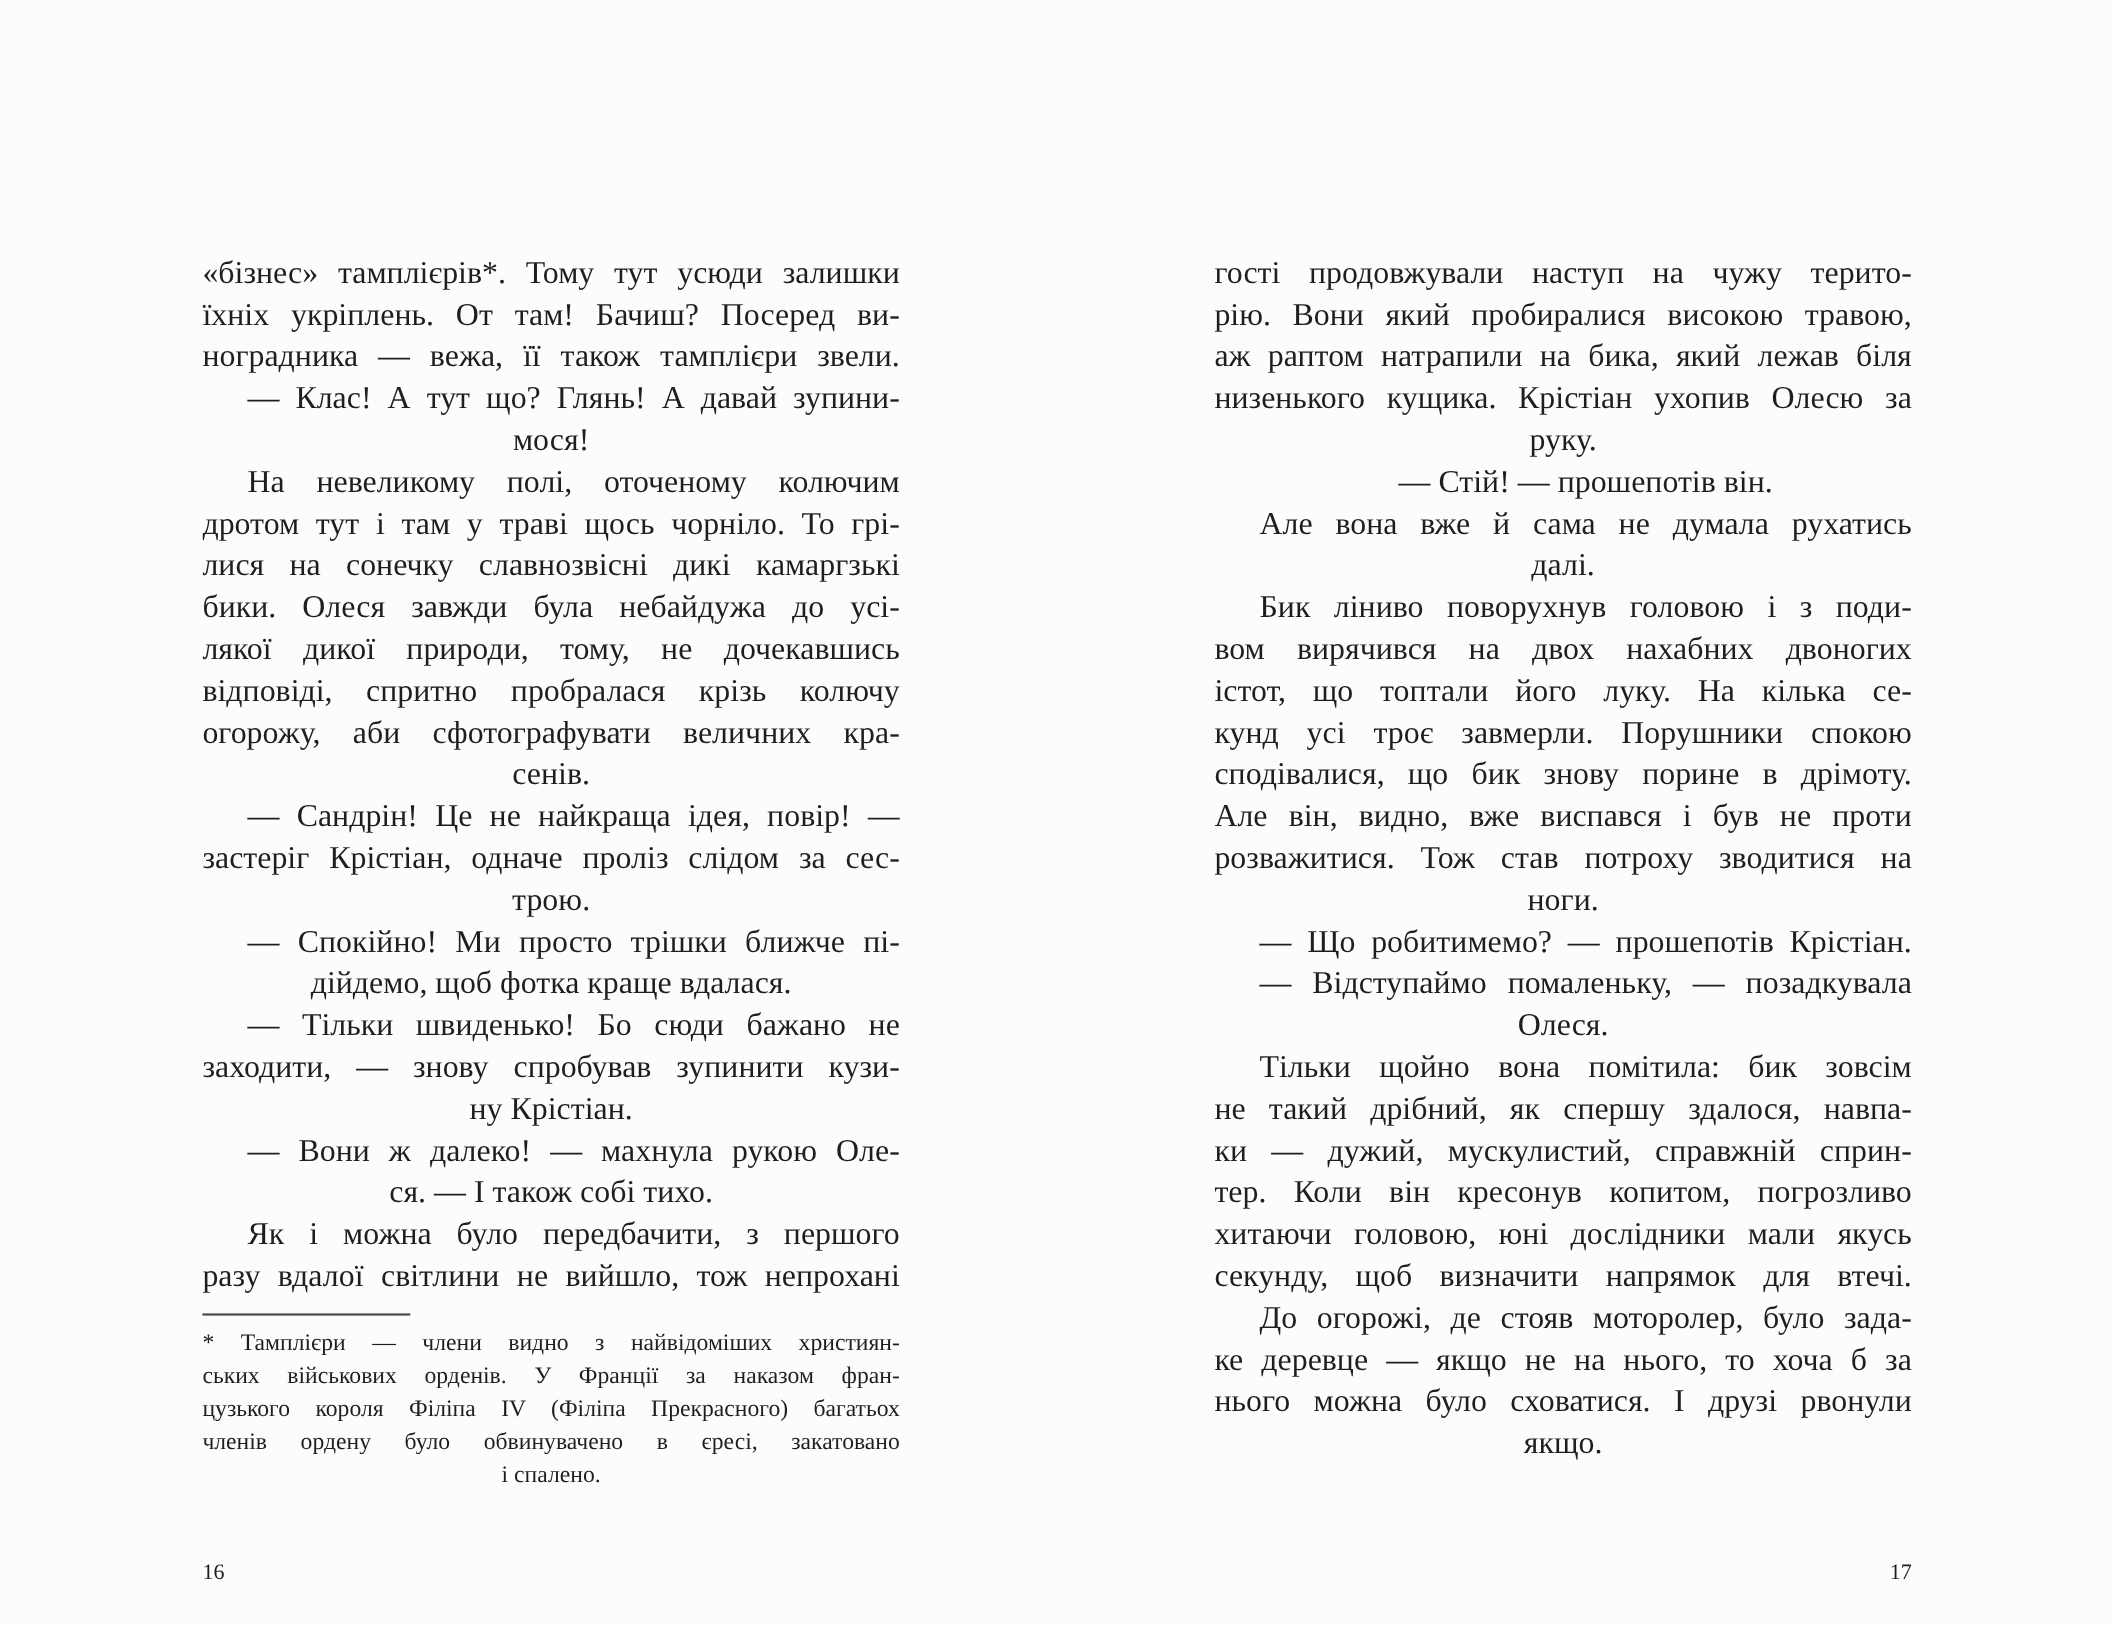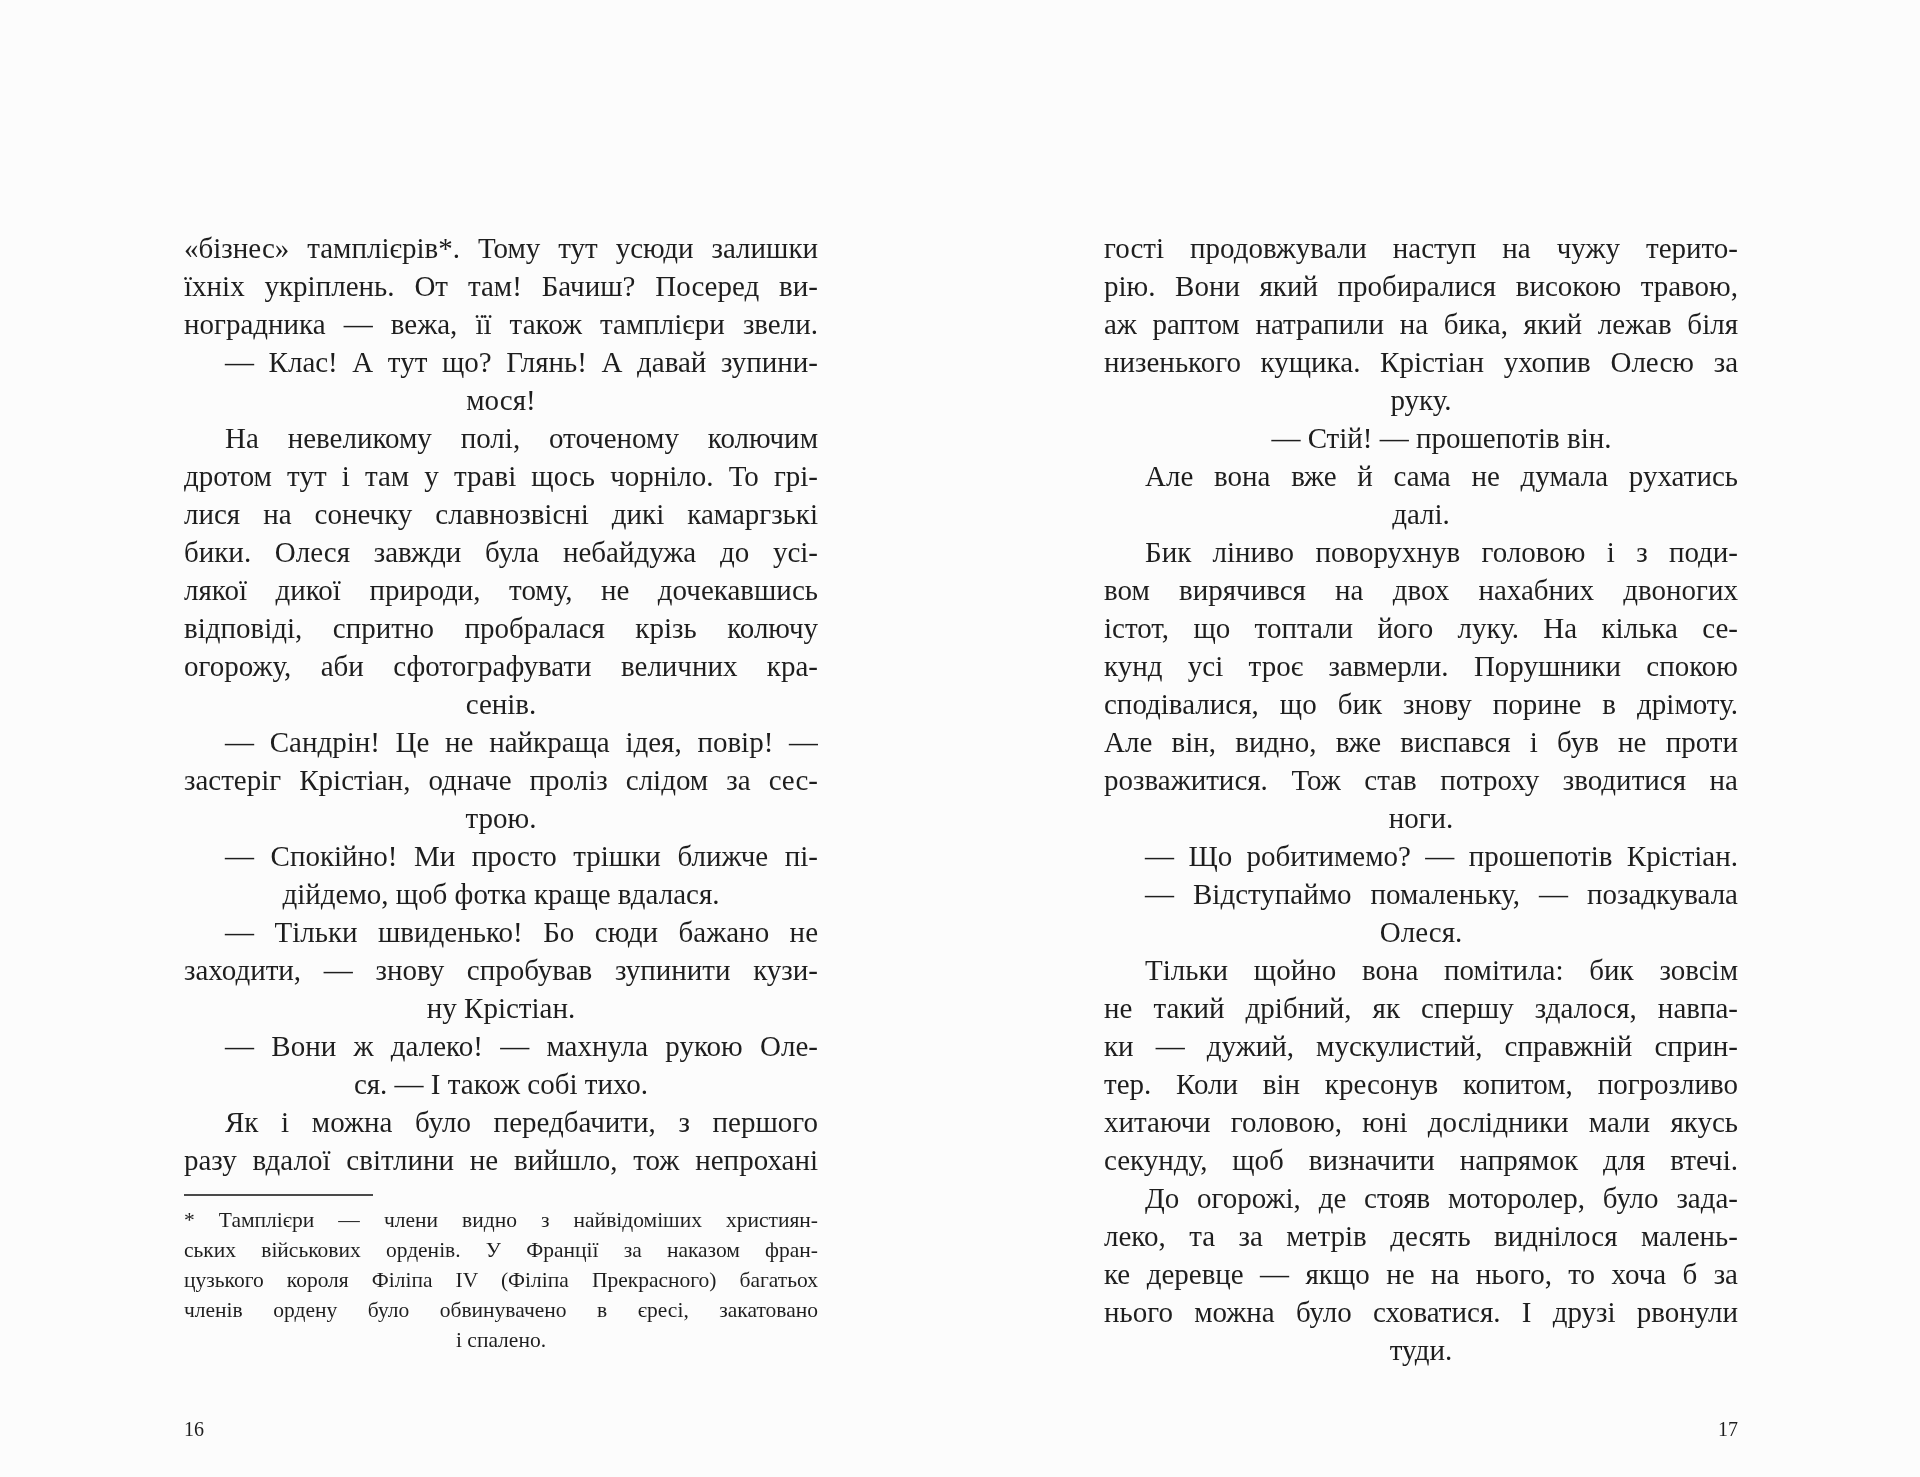--- a/index.html
+++ b/index.html
@@ -129,21 +129,20 @@
       <div class="line indent justify">— Що робитимемо? — прошепотів Крістіан.</div>
       <div class="line indent justify">— Відступаймо помаленьку, — позадкувала</div>
       <div class="line">Олеся.</div>
       <div class="line indent justify">Тільки щойно вона помітила: бик зовсім</div>
       <div class="line justify">не такий дрібний, як спершу здалося, навпа-</div>
       <div class="line justify">ки — дужий, мускулистий, справжній сприн-</div>
       <div class="line justify">тер. Коли він кресонув копитом, погрозливо</div>
       <div class="line justify">хитаючи головою, юні дослідники мали якусь</div>
       <div class="line justify">секунду, щоб визначити напрямок для втечі.</div>
       <div class="line indent justify">До огорожі, де стояв моторолер, було зада-</div>
-      <div class="line justify">леко, та за метрів десять виднілося малень-</div>
       <div class="line justify">ке деревце — якщо не на нього, то хоча б за</div>
       <div class="line justify">нього можна було сховатися. І друзі рвонули</div>
-      <div class="line">туди.</div>
+      <div class="line">якщо.</div>
     </div>
 
   <div class="page-number pn-right">17</div>
 
 </div>
 
 </body></html>

